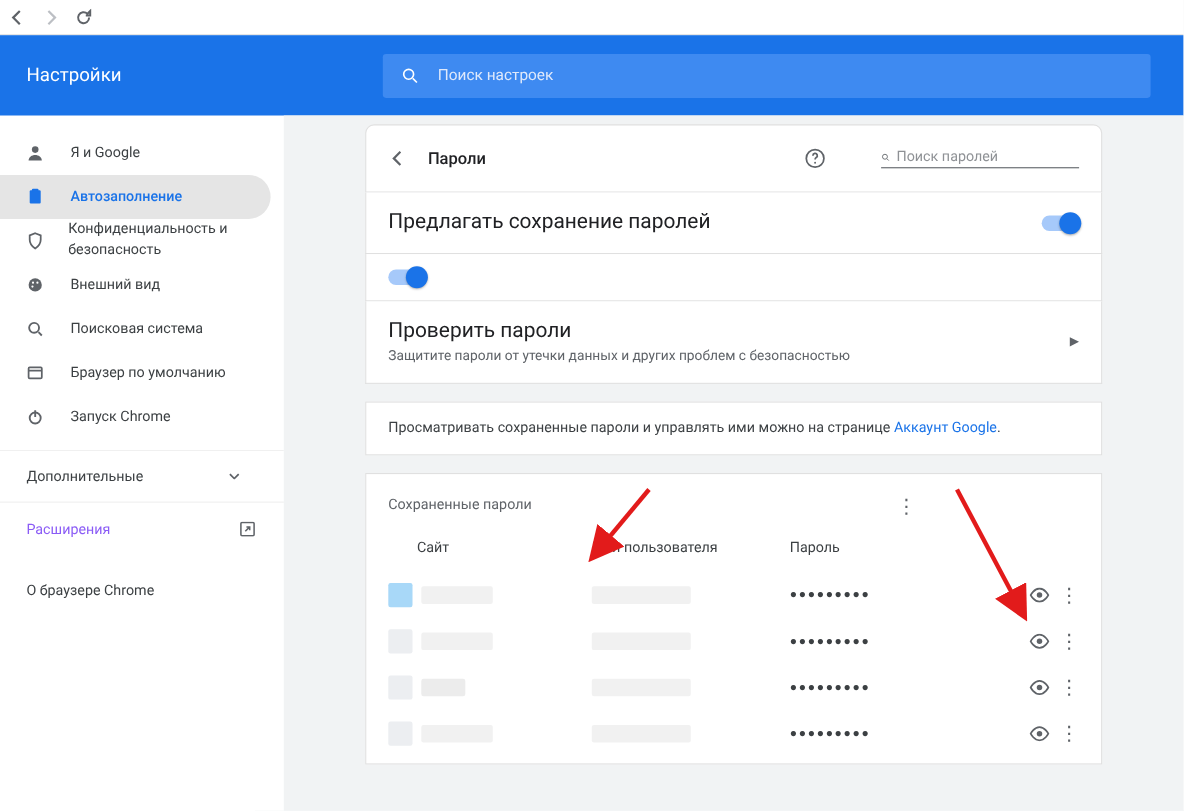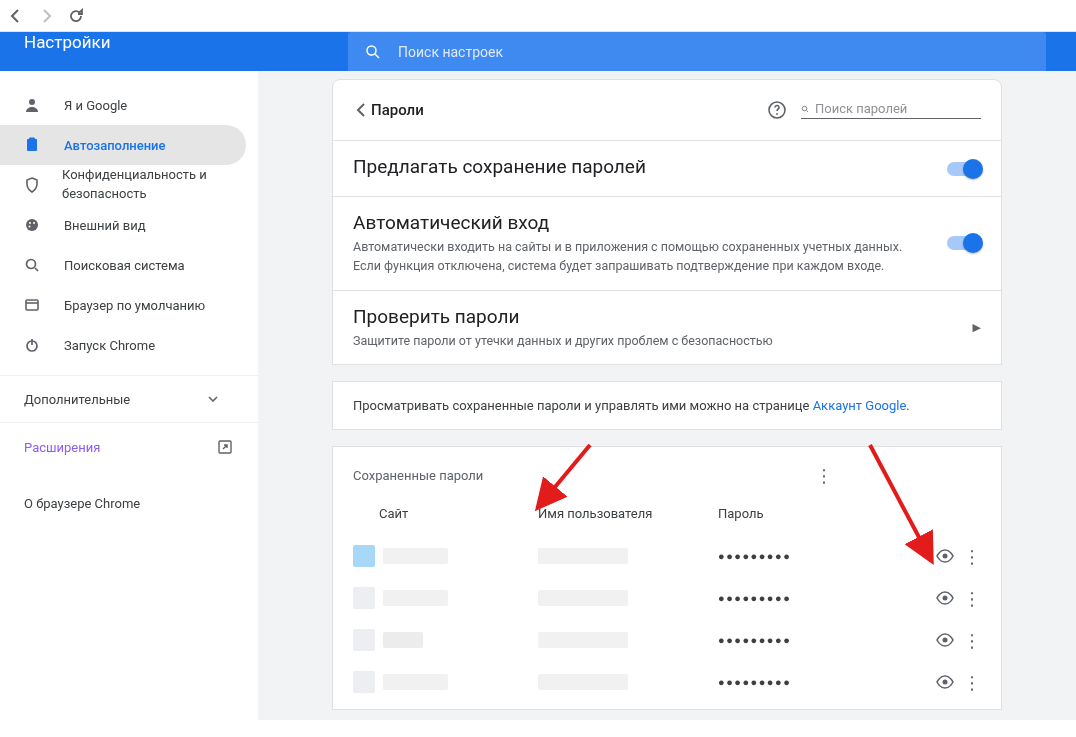--- a/index.html
+++ b/index.html
@@ -9,42 +9,42 @@
   .omnibar { height: 32px; display: flex; align-items: center; background: #fff; border-bottom: 1px solid #e3e3e3; padding: 0 6px; gap: 10px; }
   .omnibar .nav-ico { width: 20px; height: 20px; display: flex; align-items: center; justify-content: center; color: #606368; }
   .omnibar .nav-ico.disabled { color: #bcbfc4; }
   .addr { flex: 1; display: flex; align-items: center; height: 26px; border: 1px solid #dcdde0; border-radius: 14px; padding: 0 10px; gap: 8px; color: #5f6368; font-size: 13px; }
   .addr .chrome-ico { width: 14px; height: 14px; border-radius: 50%; border: 2px solid #5f6368; }
   .addr .sep { color: #c0c2c6; }
   .addr .url-a { color: #202124; }
   .addr .url-b { color: #5f6368; }
 
   
-  .bluebar { height: 39px; background: #1a73e8; display: flex; align-items: flex-start; color: #fff; padding: 0 24px; gap: 24px; }
+  .bluebar { height: 73px; background: #1a73e8; display: flex; align-items: center; color: #fff; padding: 0 24px; gap: 24px; }
   .bluebar .title { font-size: 17px; width: 300px; }
   .bluebar .search-wrap { flex: 1; max-width: 698px; height: 40px; background: #3e8af1; border-radius: 3px; display: flex; align-items: center; padding: 0 16px; gap: 16px; }
   .bluebar .search-wrap input { background: none; border: none; outline: none; color: #fff; font-size: 14px; flex: 1; }
   .bluebar .search-wrap input::placeholder { color: #dfe9fb; }
 
   
   .main { display: flex; height: calc(737px - 32px - 56px); }
   .sidebar { width: 258px; padding-top: 14px; font-size: 13px; color: #3c4043; }
   .side-item { display: flex; align-items: center; height: 40px; padding-left: 24px; gap: 22px; cursor: pointer; border-top-right-radius: 20px; border-bottom-right-radius: 20px; margin-right: 12px; }
   .side-item.active { background: #e5e5e5; color: #1a73e8; font-weight: 500; }
   .side-item .si { width: 18px; text-align: center; color: #5f6368; }
   .side-item.active .si { color: #1a73e8; }
   .side-two { line-height: 1.45; }
   .side-adv { height: 48px; padding-left: 24px; display: flex; align-items: center; justify-content: space-between; padding-right: 40px; cursor: pointer; font-size: 13px; color: #3c4043; border-top: 1px solid rgba(0,0,0,0.06); border-bottom: 1px solid rgba(0,0,0,0.06); }
   .side-ext { height: 48px; padding-left: 24px; padding-right: 26px; display: flex; align-items: center; justify-content: space-between; cursor: pointer; font-size: 13px; color: #8b5cf6; }
   .side-about { height: 40px; padding-left: 24px; display: flex; align-items: flex-end; font-size: 13px; color: #3c4043; cursor: pointer; }
 
   .content { flex: 1; background: #f1f3f4; display: flex; justify-content: center; padding-top: 8px; }
   .card-col { width: 670px; }
 
-  .card-head { background: #fff; height: 62px; display: flex; align-items: center; padding: 0 20px; border-top-left-radius: 8px; border-top-right-radius: 8px; border: 1px solid #e0e0e0; }
+  .card-head { background: #fff; height: 62px; display: flex; align-items: center; padding: 0 20px; gap: 18px; border-top-left-radius: 8px; border-top-right-radius: 8px; border: 1px solid #e0e0e0; }
   .card-head .ptitle { font-size: 15px; color: #202124; font-weight: 500; flex: 1; }
   .card-head .help { width: 20px; color: #5f6368; }
   .psearch { display: flex; align-items: center; gap: 6px; border-bottom: 1px solid #5f6368; padding-bottom: 2px; width: 180px; color: #5f6368; }
   .psearch input { border: none; outline: none; font-size: 13px; flex: 1; }
   .psearch input::placeholder { color: #8e9195; }
 
   .row { background: #fff; border: 1px solid #e0e0e0; border-top: none; padding: 14px 20px; display: flex; align-items: center; gap: 16px; font-size: 13px; color: #3c4043; }
   .row .rtxt { flex: 1; }
   .row .rtitle { color: #202124; font-size: 19px; margin-bottom: 4px; }
   .row .rdesc { color: #5f6368; font-size: 12.5px; line-height: 1.5; }
@@ -235,24 +235,20 @@
       </div>
 
       <div class="row">
         <div class="rtxt">
             <div class="rtitle">Предлагать сохранение паролей</div>
           </div>
         <div class="toggle"></div>
       </div>
 
       <div class="row">
-        <div class="rtxt">
-          <div class="rtitle">Автоматический вход</div>
-          <div class="rdesc">Автоматически входить на сайты и в приложения с помощью сохраненных учетных данных. Если функция отключена, система будет запрашивать подтверждение при каждом входе.</div>
-        </div>
         <div class="toggle"></div>
       </div>
 
       <div class="row">
         <div class="rtxt">
           <div class="rtitle">Проверить пароли</div>
           <div class="rdesc">Защитите пароли от утечки данных и других проблем с безопасностью</div>
         </div>
         <span class="chev">▶</span>
       </div>

